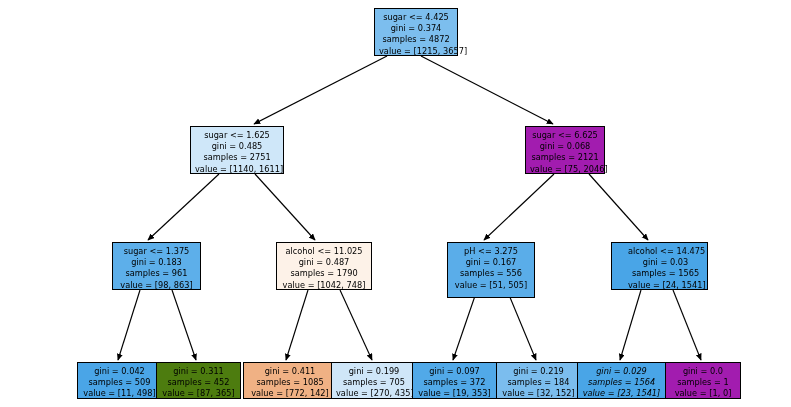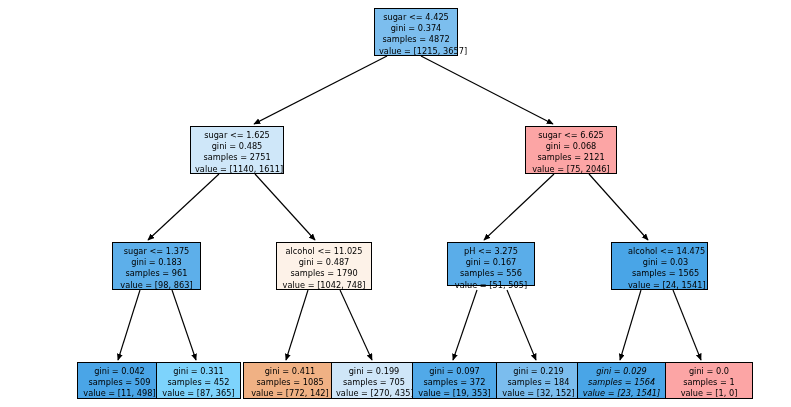--- a/index.html
+++ b/index.html
@@ -72,56 +72,56 @@
         <span class="node-line">gini = 0.374</span>
         <span class="node-line">samples = 4872</span>
         <span class="node-line">value = [1215, 3657]</span>
       </div>
       <div class="tree-node" style="left: 190px; top: 126px; width: 94px; height: 48px; background: rgb(207, 231, 249);">
         <span class="node-line">sugar &lt;= 1.625</span>
         <span class="node-line">gini = 0.485</span>
         <span class="node-line">samples = 2751</span>
         <span class="node-line">value = [1140, 1611]</span>
       </div>
-      <div class="tree-node" style="left: 525px; top: 126px; width: 92px; height: 48px; background: #fca5a5;">
+      <div class="tree-node" style="left: 525px; top: 126px; width: 80px; height: 48px; background: #a21caf;">
         <span class="node-line">sugar &lt;= 6.625</span>
         <span class="node-line">gini = 0.068</span>
         <span class="node-line">samples = 2121</span>
         <span class="node-line">value = [75, 2046]</span>
       </div>
       <div class="tree-node" style="left: 112px; top: 242px; width: 89px; height: 48px; background: rgb(93, 175, 234);">
         <span class="node-line">sugar &lt;= 1.375</span>
         <span class="node-line">gini = 0.183</span>
         <span class="node-line">samples = 961</span>
         <span class="node-line">value = [98, 863]</span>
       </div>
       <div class="tree-node" style="left: 276px; top: 242px; width: 96px; height: 48px; background: rgb(253, 242, 232);">
         <span class="node-line">alcohol &lt;= 11.025</span>
         <span class="node-line">gini = 0.487</span>
         <span class="node-line">samples = 1790</span>
         <span class="node-line">value = [1042, 748]</span>
       </div>
-      <div class="tree-node" style="left: 447px; top: 242px; width: 88px; height: 44px; background: rgb(90, 173, 233);">
+      <div class="tree-node" style="left: 447px; top: 242px; width: 88px; height: 56px; background: rgb(90, 173, 233);">
         <span class="node-line">pH &lt;= 3.275</span>
         <span class="node-line">gini = 0.167</span>
         <span class="node-line">samples = 556</span>
         <span class="node-line">value = [51, 505]</span>
       </div>
       <div class="tree-node" style="left: 611px; top: 242px; width: 97px; height: 48px; background: rgb(73, 165, 231); padding-left: 16px;">
         <span class="node-line">alcohol &lt;= 14.475</span>
         <span class="node-line">gini = 0.03</span>
         <span class="node-line">samples = 1565</span>
         <span class="node-line">value = [24, 1541]</span>
       </div>
       <div class="tree-node" style="left: 77px; top: 362px; width: 85px; height: 37px; background: rgb(74, 165, 231);">
         <span class="node-line">gini = 0.042</span>
         <span class="node-line">samples = 509</span>
         <span class="node-line">value = [11, 498]</span>
       </div>
-      <div class="tree-node" style="left: 156px; top: 362px; width: 85px; height: 37px; background: #7dd3fc;">
+      <div class="tree-node" style="left: 156px; top: 362px; width: 85px; height: 37px; background: #4d7c0f;">
         <span class="node-line">gini = 0.311</span>
         <span class="node-line">samples = 452</span>
         <span class="node-line">value = [87, 365]</span>
       </div>
       <div class="tree-node" style="left: 243px; top: 362px; width: 94px; height: 37px; background: rgb(240, 177, 132);">
         <span class="node-line">gini = 0.411</span>
         <span class="node-line">samples = 1085</span>
         <span class="node-line">value = [772, 142]</span>
       </div>
       <div class="tree-node" style="left: 331px; top: 362px; width: 86px; height: 37px; background: rgb(207, 230, 248);">
@@ -137,19 +137,19 @@
       <div class="tree-node" style="left: 496px; top: 362px; width: 85px; height: 37px; background: rgb(123, 189, 238);">
         <span class="node-line">gini = 0.219</span>
         <span class="node-line">samples = 184</span>
         <span class="node-line">value = [32, 152]</span>
       </div>
       <div class="tree-node" style="left: 577px; top: 362px; width: 89px; height: 37px; background: rgb(73, 165, 231); font-style: italic;">
         <span class="node-line">gini = 0.029</span>
         <span class="node-line">samples = 1564</span>
         <span class="node-line">value = [23, 1541]</span>
       </div>
-      <div class="tree-node" style="left: 665px; top: 362px; width: 88px; height: 37px; background: #fca5a5;">
+      <div class="tree-node" style="left: 665px; top: 362px; width: 76px; height: 37px; background: #a21caf;">
         <span class="node-line">gini = 0.0</span>
         <span class="node-line">samples = 1</span>
         <span class="node-line">value = [1, 0]</span>
       </div>
     </div>
 </div>
 
 </body></html>

